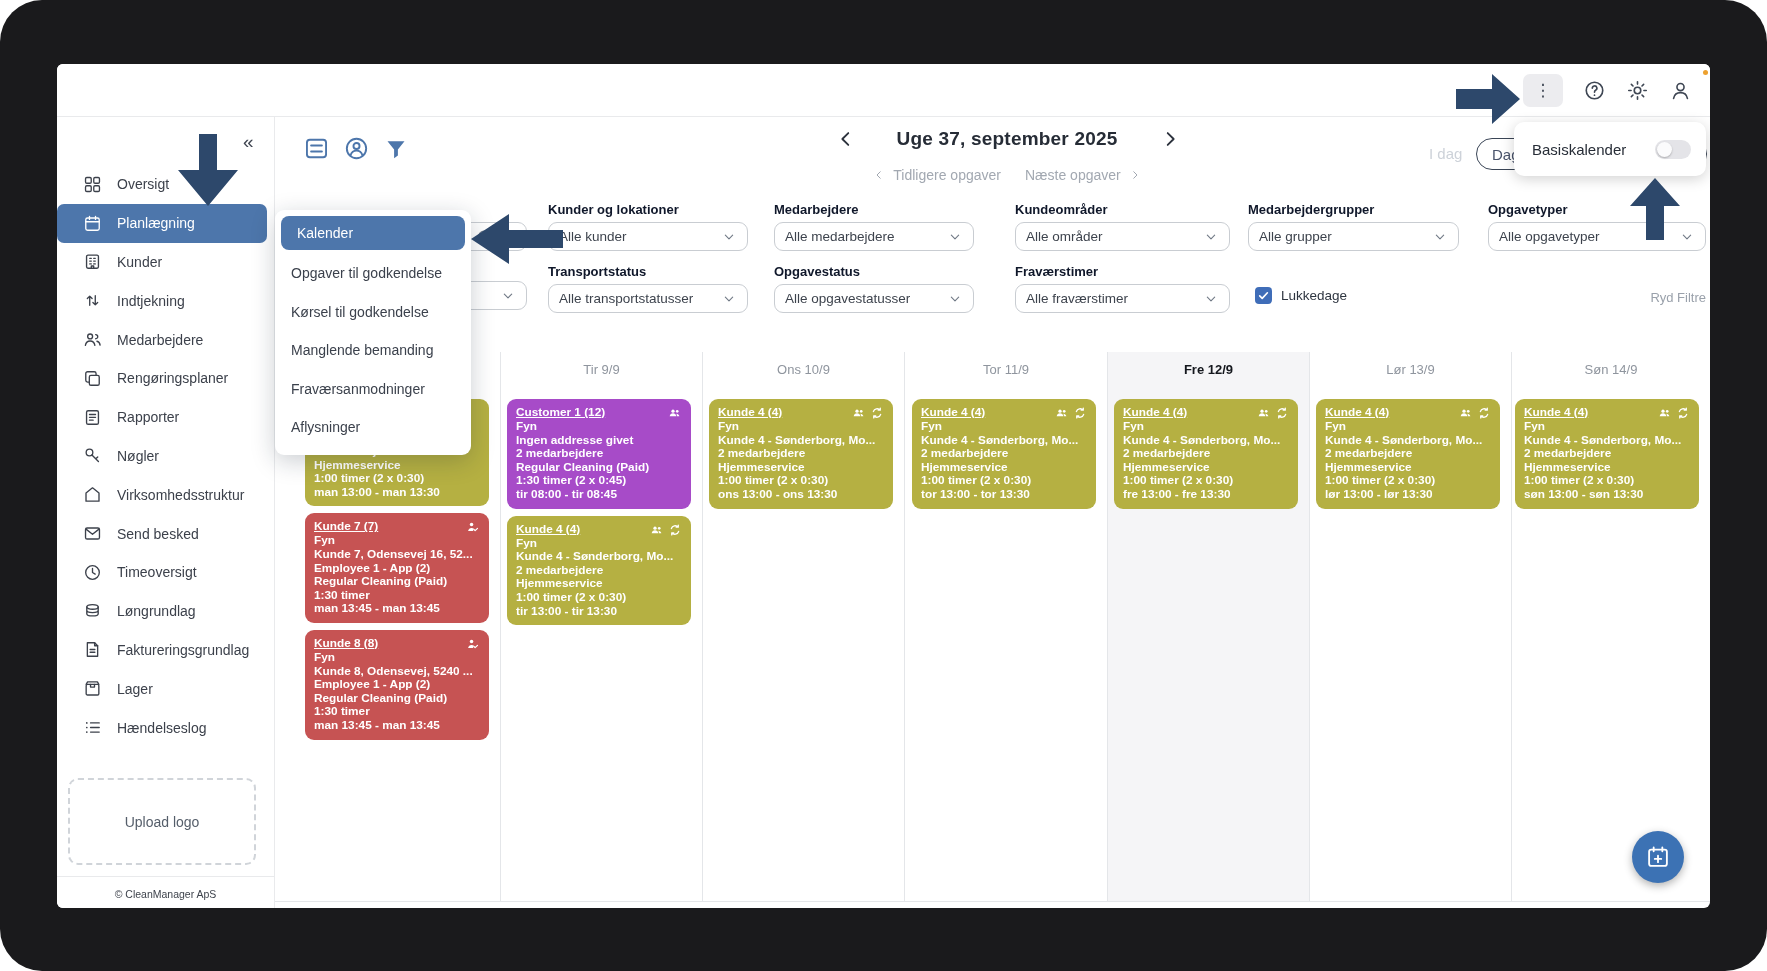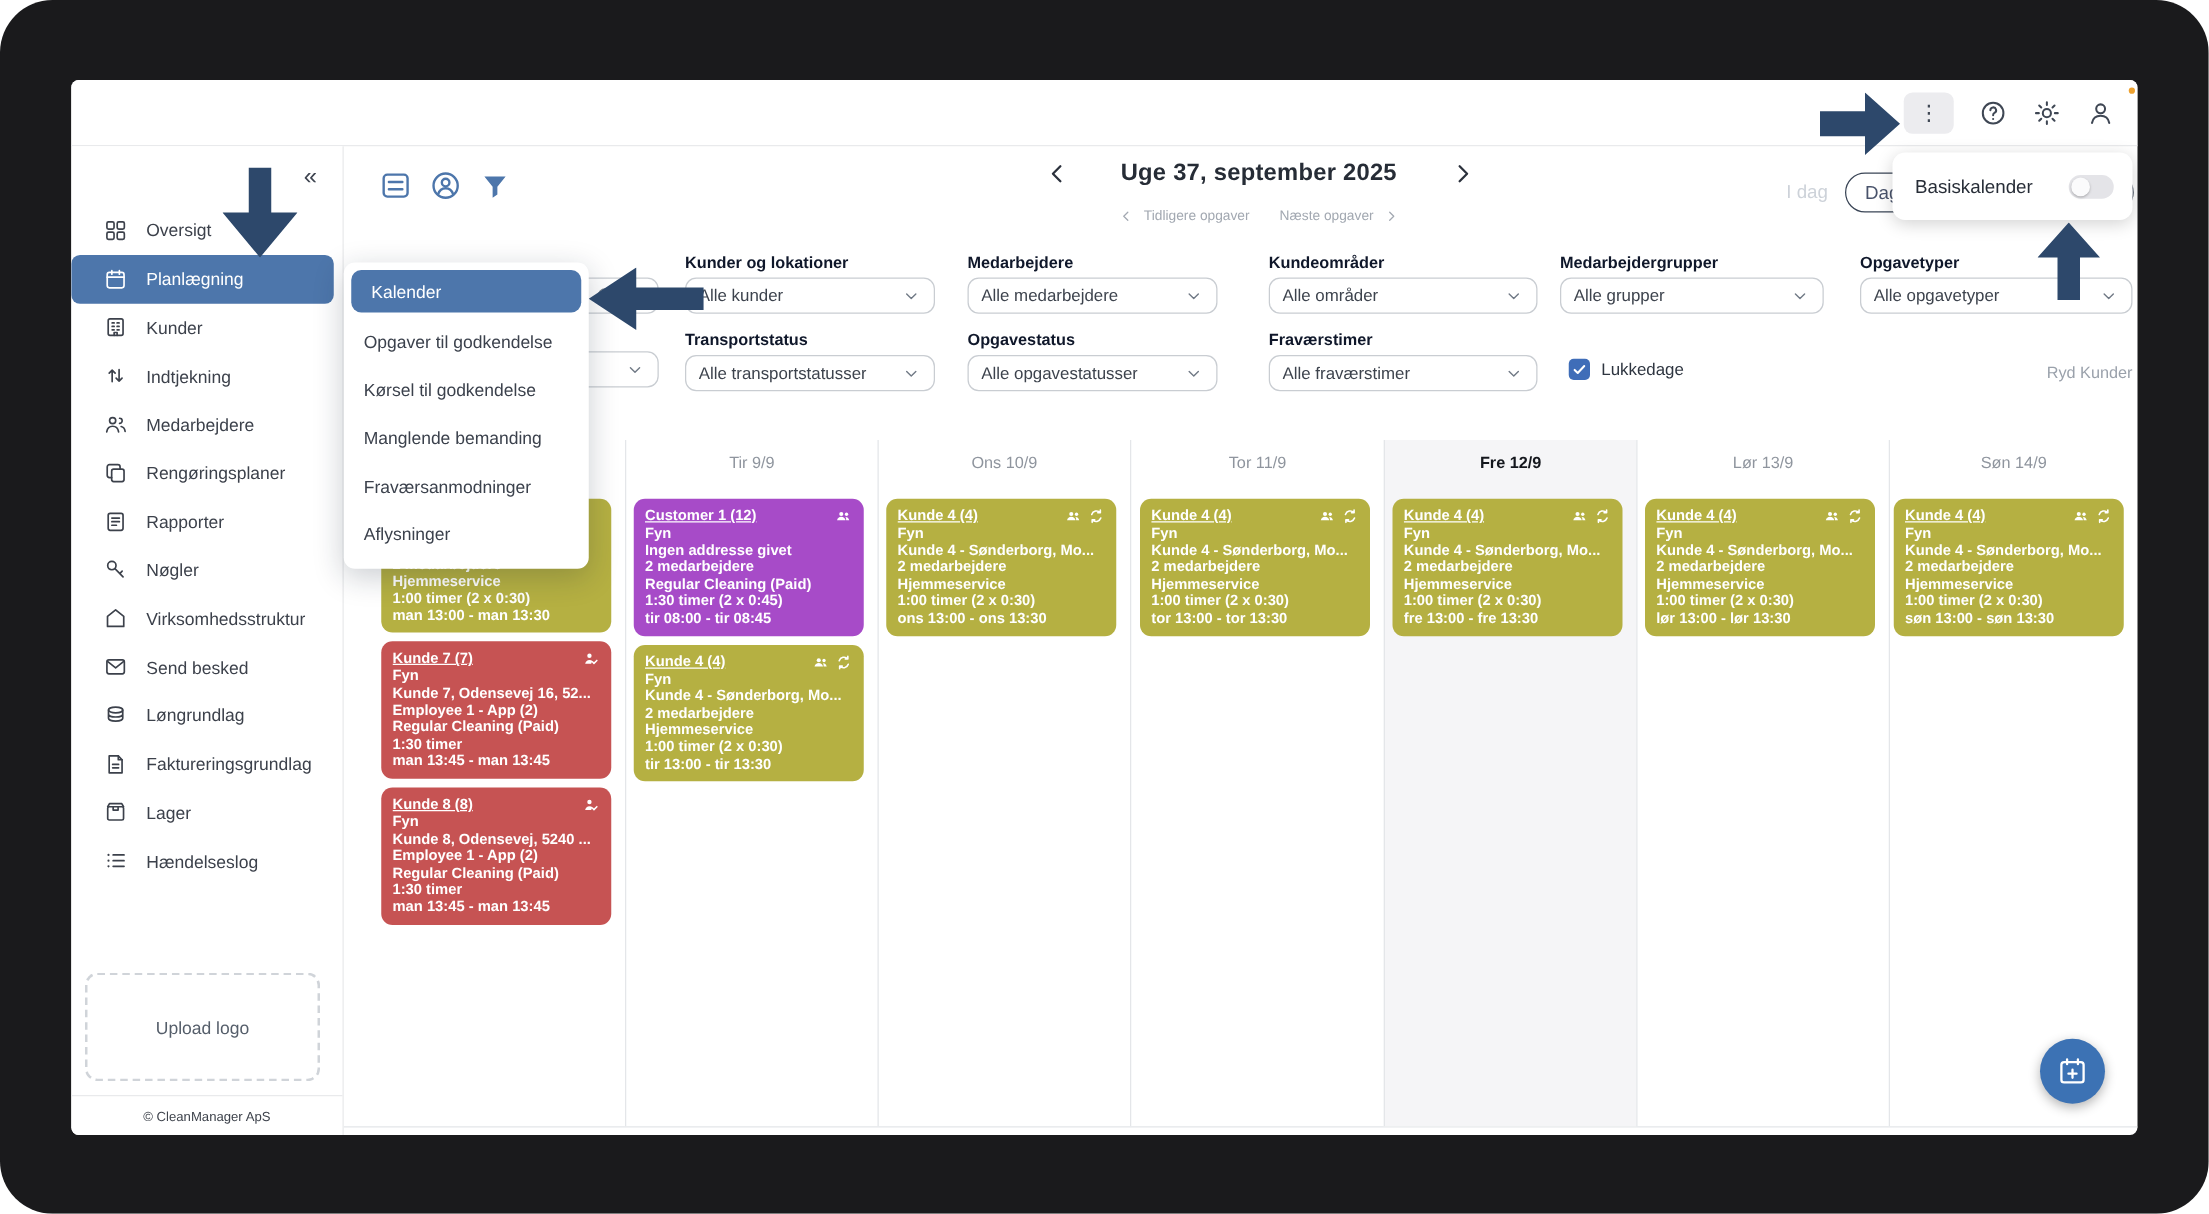--- a/index.html
+++ b/index.html
@@ -35,21 +35,21 @@
                border-radius:10px;display:flex;align-items:center;justify-content:center;
                font-size:14px;color:#555e6a;cursor:pointer;}
   .side-footer-line{position:absolute;bottom:31px;left:0;right:0;height:1px;background:#e9eaec;}
   .side-footer{position:absolute;bottom:8px;width:100%;text-align:center;font-size:10.5px;color:#3e434c;}
   
   .view-icon{position:absolute;color:var(--accent);}
   .week-nav{position:absolute;width:22px;height:22px;color:#2b313c;cursor:pointer;}
   .week-title{position:absolute;left:810px;width:280px;top:64px;text-align:center;font-size:19px;
               font-weight:600;color:#262c36;letter-spacing:.2px;}
   .subnav{position:absolute;left:790px;width:320px;top:103px;display:flex;justify-content:center;
-          gap:24px;align-items:center;font-size:11px;color:#a2a8b1;}
+          gap:24px;align-items:center;font-size:14px;color:#a2a8b1;}
   .subnav-item{display:inline-flex;align-items:center;gap:8px;cursor:pointer;}
   .subnav .icon{width:12px;height:12px;}
   .today-label{position:absolute;left:1372px;top:81px;font-size:15px;color:#cdd2d9;cursor:pointer;}
   .view-pill{position:absolute;left:1419px;top:74px;width:231px;height:32px;border:1.5px solid #3a4556;
              border-radius:16px;z-index:5;display:flex;align-items:center;cursor:pointer;background:#fff;}
   .view-label{font-size:15px;color:#49536b;margin-left:15px;}
   
   .filter-group{position:absolute;}
   .filter-label{font-size:13px;font-weight:700;color:#0f172a;height:16px;margin-bottom:4px;white-space:nowrap;}
   .select-box{background:#fff;border:1px solid #c9cdd2;border-radius:9px;height:29px;display:flex;
@@ -228,20 +228,29 @@
               <svg viewBox="0 0 24 24">
                 <rect x="3.2" y="5" width="17.6" height="14" rx="2"></rect>
                 <path d="M3.8 6.5L12 13l8.2-6.5"></path>
               </svg>
             </span>
             <span class="side-label">Send besked</span>
           </div>
           <div class="side-item">
             <span class="icon">
               <svg viewBox="0 0 24 24">
+                <circle cx="12" cy="12" r="8.6"></circle>
+                <path d="M12 6.8V12l3.4 2"></path>
+              </svg>
+            </span>
+            <span class="side-label">Timeoversigt</span>
+          </div>
+          <div class="side-item">
+            <span class="icon">
+              <svg viewBox="0 0 24 24">
                 <ellipse cx="12" cy="6.3" rx="7.2" ry="2.9"></ellipse>
                 <path d="M4.8 6.3v4.2c0 1.6 3.2 2.9 7.2 2.9s7.2-1.3 7.2-2.9V6.3M4.8 10.5v4.2c0 1.6 3.2 2.9 7.2 2.9s7.2-1.3 7.2-2.9v-4.2"></path>
               </svg>
             </span>
             <span class="side-label">Løngrundlag</span>
           </div>
           <div class="side-item">
             <span class="icon">
               <svg viewBox="0 0 24 24">
                 <path d="M5.5 3.5h9.2l3.8 3.8v13.2H5.5z"></path>
@@ -445,21 +454,21 @@
     <div class="lukkedage">
       <span class="checkbox checked" id="lukkedage-box">
         <span class="icon">
             <svg viewBox="0 0 24 24">
               <path d="M5 12.8l4.6 4.6L19.2 7" style="stroke-width:3"></path>
             </svg>
           </span>
       </span>
       <span class="cb-label">Lukkedage</span>
     </div>
-    <span class="clear-filters">Ryd Kunder</span>
+    <span class="clear-filters">Ryd Filtre</span>
 
     <div id="calendar">
         <div class="cal-col" style="width: 225px;">
           <div class="col-header"></div>
           <div class="card olive covered-top">
             <div class="line">2 medarbejdere</div>
             <div class="line">Hjemmeservice</div>
             <div class="line">1:00 timer (2 x 0:30)</div>
             <div class="line">man 13:00 - man 13:30</div>
           </div>

